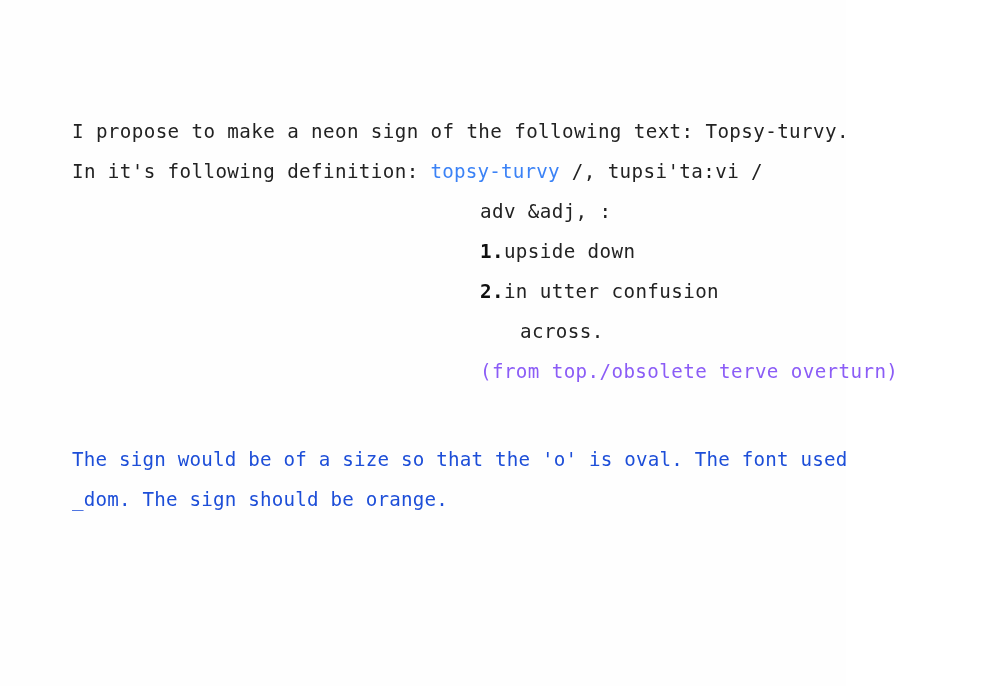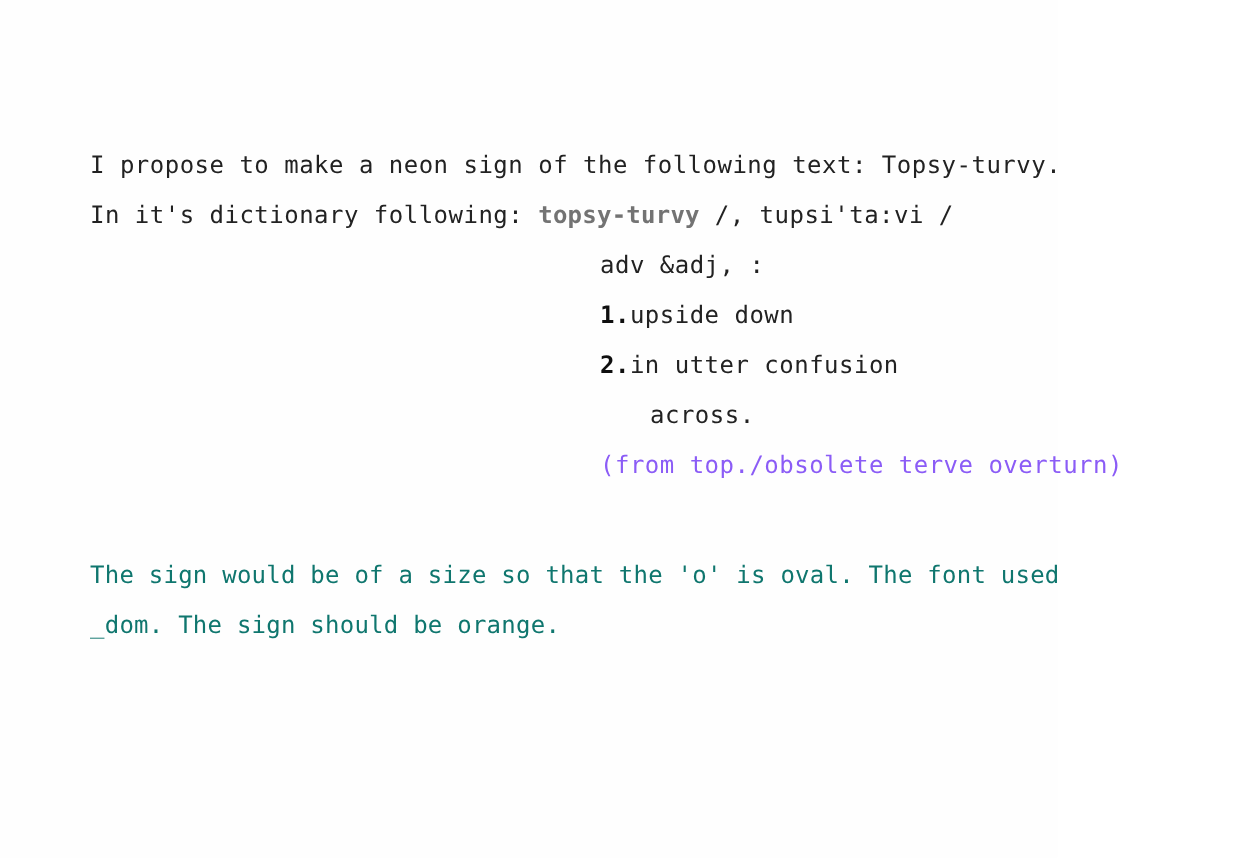--- a/index.html
+++ b/index.html
@@ -58,50 +58,50 @@
   .indent-paren {
     padding-left: 408px;
   }
 
   .num-marker {
     font-weight: bold;
     color: #0f0f0f;
   }
 
   .headword {
-    font-weight: bold;
-    color: #737373;
+    font-weight: normal;
+    color: #3b82f6;
     letter-spacing: 0.2px;
     margin-top: 48px;
   }
 
   .closing {
     position: absolute;
     left: 72px;
     top: 440px;
     width: 900px;
     font-size: 19.2px;
     line-height: 39px;
-    color: #0f766e;
+    color: #1d4ed8;
   }
 
   .tight {
     letter-spacing: 0.2px;
   }
 </style>
 </head>
 <body>
 
 <div class="page">
 
   <div class="typescript">
 
     <div class="line">I propose to make a neon sign of the following text: Topsy-turvy.</div>
 
-    <div class="line"><span>In it's dictionary following: </span><span class="headword">topsy-turvy</span><span> /, tupsi'ta:vi /</span></div>
+    <div class="line"><span>In it's following definition: </span><span class="headword">topsy-turvy</span><span> /, tupsi'ta:vi /</span></div>
 
     <div class="line indent-def">adv &amp;adj, :</div>
 
     <div class="line indent-num"><span class="num-marker">1.</span><span>upside down</span></div>
 
     <div class="line indent-num"><span class="num-marker">2.</span><span>in utter confusion</span></div>
 
 
     <div class="line indent-cont">across.</div>
 

